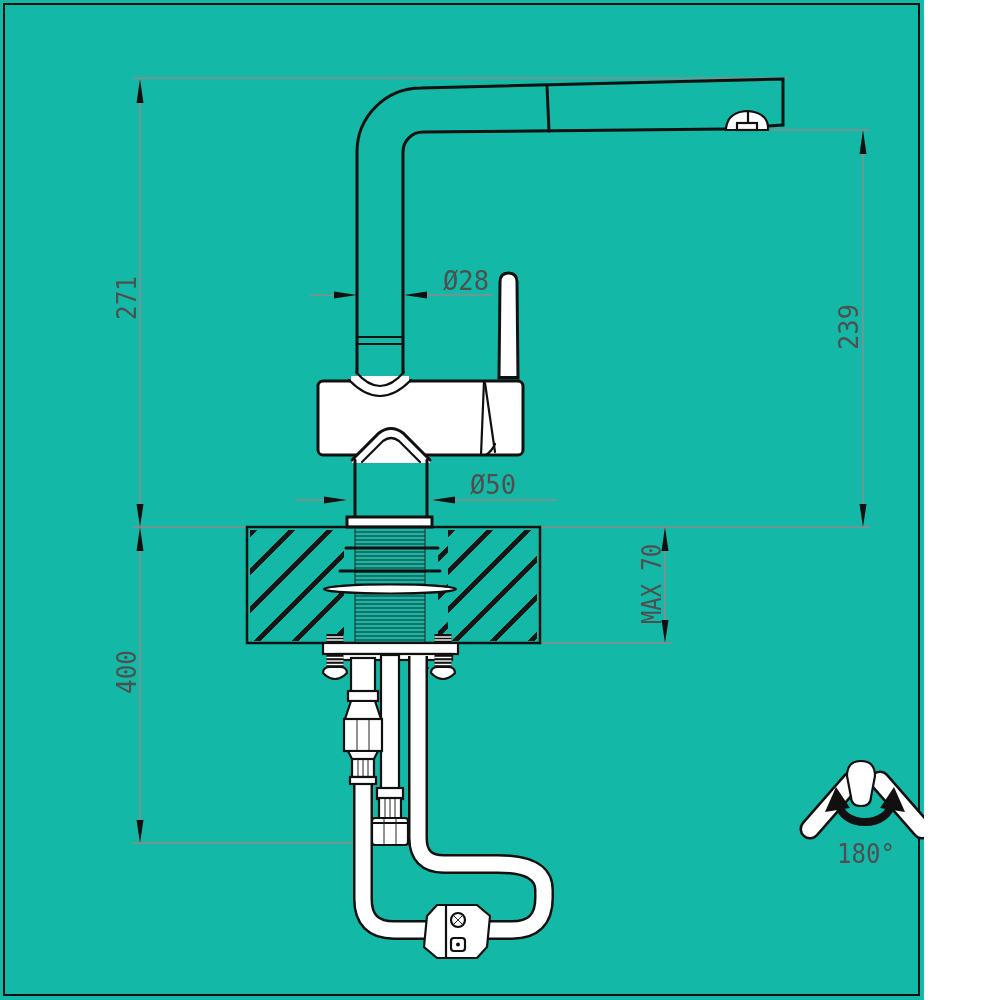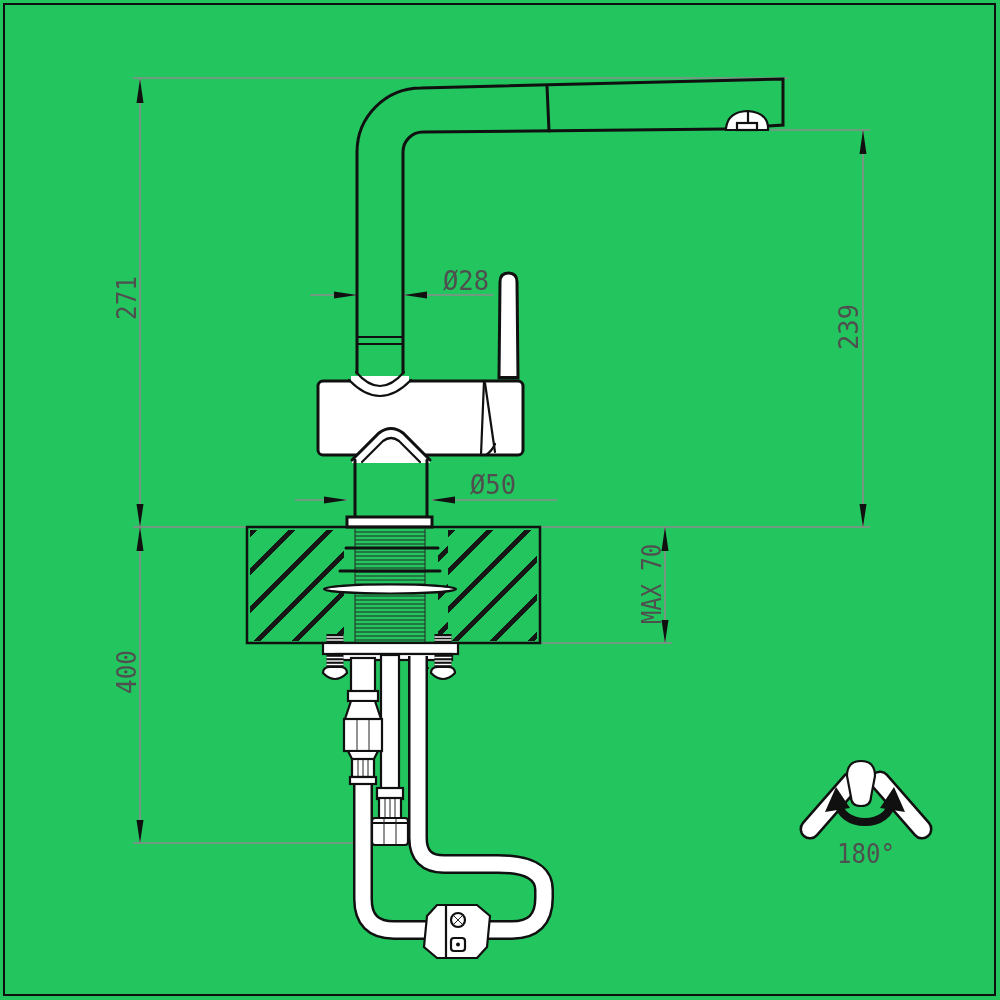--- a/index.html
+++ b/index.html
@@ -1,16 +1,16 @@
 <!DOCTYPE html>
 <html><head>
 <meta charset="utf-8">
 <style>
   html,body{margin:0;padding:0;background:#ffffff;}
-  #stage{position:relative;width:1000px;height:1000px;background:#22c55e;overflow:hidden;
+  #stage{position:relative;width:924px;height:1000px;background:#14b8a6;overflow:hidden;
          font-family:"DejaVu Sans Mono", monospace;}
   #frame{position:absolute;left:3px;top:3px;right:4px;bottom:4px;border:2.5px solid #0f0f0f;}
   .hatch{position:absolute;background:repeating-linear-gradient(135deg,#161616 0 5px,transparent 5px 27px);}
   #hatchL{left:250px;top:530px;width:94px;height:111px;}
   #hatchR{left:438px;top:530px;width:99px;height:111px;background-position:-188px 0;}
   svg{position:absolute;left:0;top:0;}
   text{fill:#4f4f4f;font-size:26px;}
   .dim{stroke:#8d8d8d;stroke-width:1.6;fill:none;}
   .arr{fill:#101010;stroke:none;}
   .o3{stroke:#101010;stroke-width:3;fill:none;stroke-linecap:round;}

